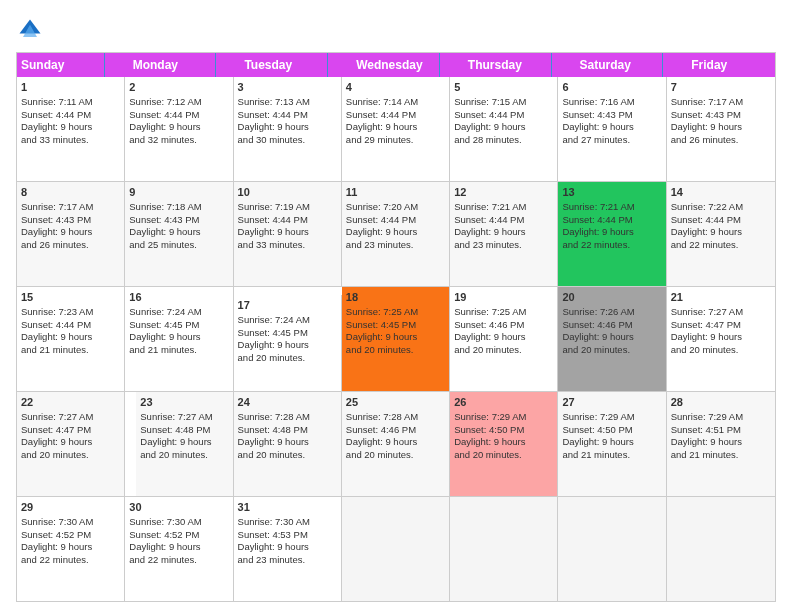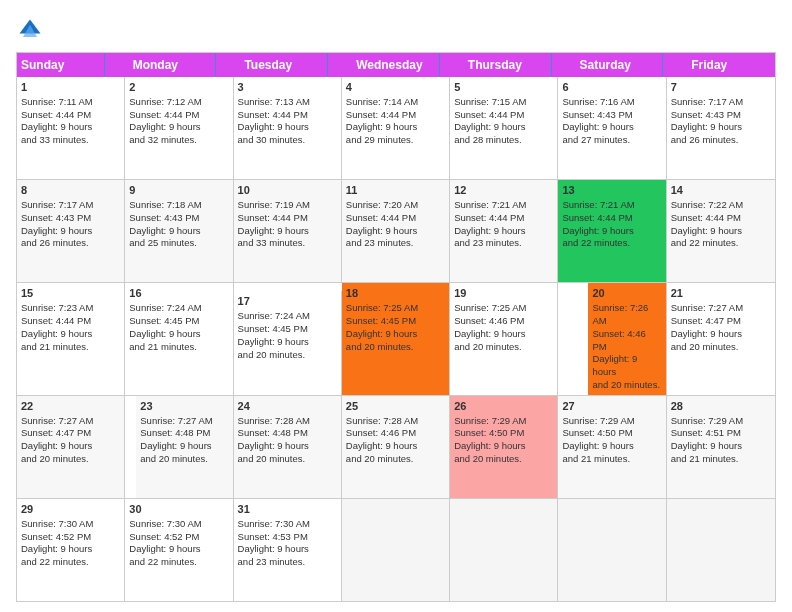--- a/index.html
+++ b/index.html
@@ -269,21 +269,21 @@
             <span style="display: block;">Daylight: 9 hours</span>
             <span style="display: block;">and 20 minutes.</span>
           </div>
           <div class="cal-cell" style="background: rgb(255, 255, 255);">
             <span class="day-num">19</span>
             <span style="display: block;">Sunrise: 7:25 AM</span>
             <span style="display: block;">Sunset: 4:46 PM</span>
             <span style="display: block;">Daylight: 9 hours</span>
             <span style="display: block;">and 20 minutes.</span>
           </div>
-          <div class="cal-cell" style="background: #f97316; margin-left: 30px;">
+          <div class="cal-cell" style="background: #a3a3a3;">
             <span class="day-num">20</span>
             <span style="display: block;">Sunrise: 7:26 AM</span>
             <span style="display: block;">Sunset: 4:46 PM</span>
             <span style="display: block;">Daylight: 9 hours</span>
             <span style="display: block;">and 20 minutes.</span>
           </div>
           <div class="cal-cell" style="background: rgb(255, 255, 255);">
             <span class="day-num">21</span>
             <span style="display: block;">Sunrise: 7:27 AM</span>
             <span style="display: block;">Sunset: 4:47 PM</span>

